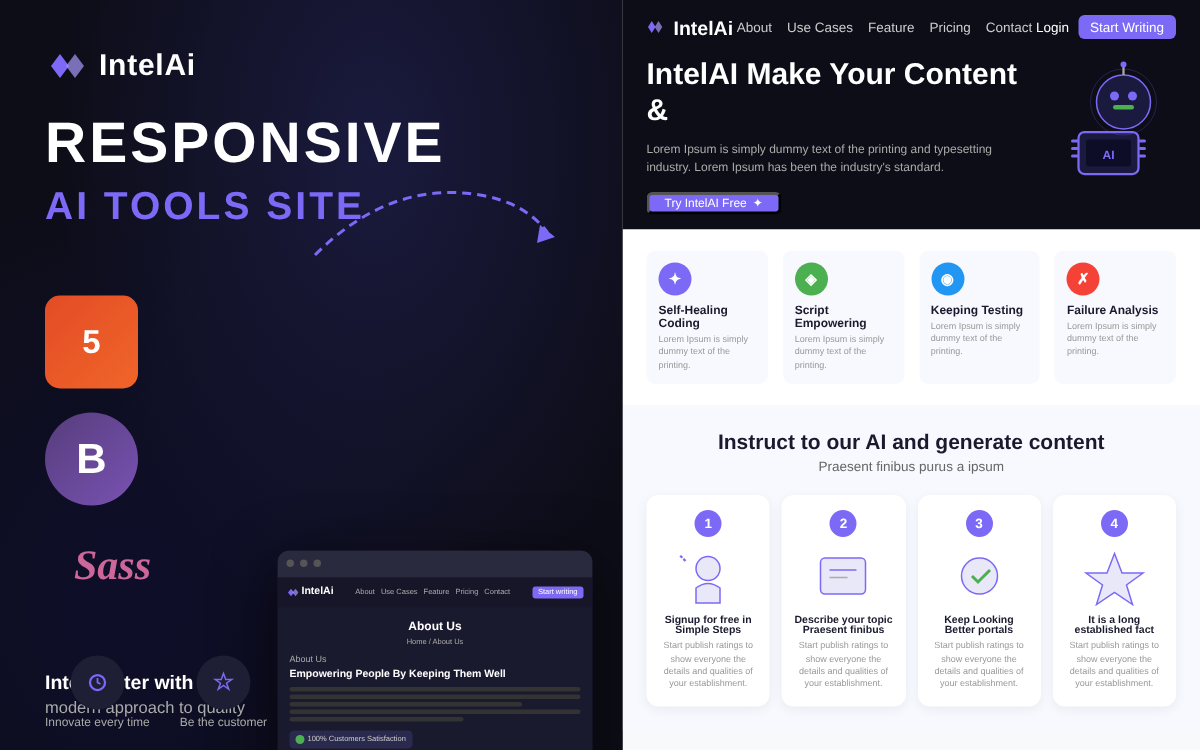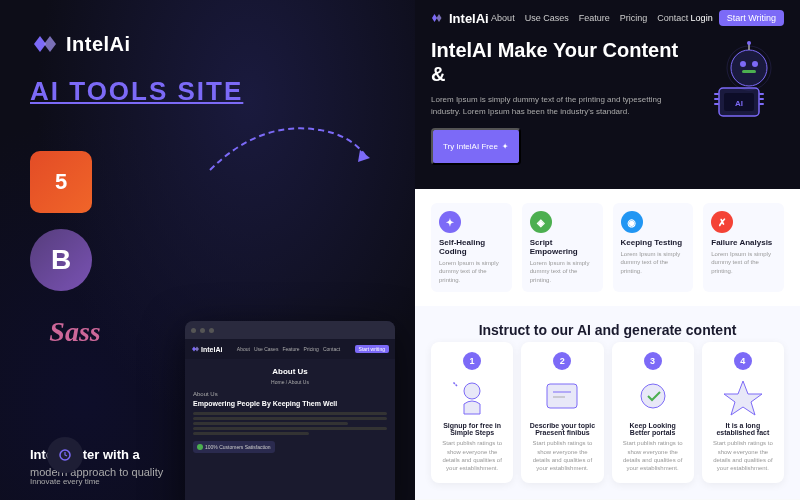--- a/index.html
+++ b/index.html
@@ -68,21 +68,20 @@
 
     .sub-title {
       color: #7c6af7;
       font-size: 26px;
       font-weight: 800;
       text-transform: uppercase;
       letter-spacing: 2px;
       margin-bottom: 24px;
       position: relative;
       z-index: 2;
-      text-decoration: underline;
     }
 
     
     .arrow-curve {
       position: absolute;
       top: 110px;
       left: 200px;
       width: 180px;
       height: 80px;
       z-index: 1;
@@ -368,21 +367,21 @@
       color: #fff;
       font-size: 9px;
       padding: 3px 8px;
       border-radius: 4px;
     }
 
     .right-hero {
       display: flex;
       align-items: flex-start;
       gap: 10px;
-      margin-bottom: 14px;
+      margin-bottom: 0;
     }
 
     .right-hero-text {
       flex: 1;
     }
 
     .right-hero-title {
       color: #fff;
       font-size: 20px;
       font-weight: 800;
@@ -399,21 +398,21 @@
 
     .right-hero-btns {
       display: flex;
       gap: 8px;
     }
 
     .btn-primary-right {
       background: #7c6af7;
       color: #fff;
       font-size: 8px;
-      padding: 12px 10px;
+      padding: 1px 10px;
       border-radius: 4px;
       display: flex;
       align-items: center;
       gap: 4px;
     }
 
     .btn-secondary-right {
       background: transparent;
       border: 1px solid #555;
       color: #fff;
@@ -550,20 +549,21 @@
 <div class="left-panel">
 
   <div class="brand-logo">
     <svg class="logo-icon" viewBox="0 0 28 28" fill="none">
       <path d="M4 14 L10 6 L16 14 L10 22 Z" fill="#7c6af7"></path>
       <path d="M14 14 L20 6 L26 14 L20 22 Z" fill="#a89af9" opacity="0.7"></path>
     </svg>
     <span class="brand-name">IntelAi</span>
   </div>
 
+  <div class="main-title">RESPONSIVE</div>
   <div class="sub-title">AI TOOLS SITE</div>
 
   <svg class="arrow-curve" viewBox="0 0 180 80">
     <path d="M 10 60 Q 60 10 120 20 Q 150 25 165 45" stroke="#7c6af7" stroke-width="2" stroke-dasharray="6,4" fill="none"></path>
     <polygon points="160,40 170,48 158,52" fill="#7c6af7"></polygon>
   </svg>
 
   <div style="display:flex; align-items:flex-start; gap: 20px; position:relative; z-index:2; margin-top: 10px;">
     <div class="badges-column">
 
@@ -634,20 +634,28 @@
   <div style="position:absolute; bottom:14px; left:30px; right:10px; display:flex; gap:20px; z-index:4; margin-top:auto;">
     <div class="bottom-icon-item">
       <div class="bottom-icon-circle">
         <svg width="16" height="16" viewBox="0 0 16 16">
             <circle cx="8" cy="8" r="5" stroke="#7c6af7" stroke-width="1.5" fill="none"></circle>
             <path d="M8 5v3l2 1" stroke="#7c6af7" stroke-width="1.2" fill="none"></path>
           </svg>
       </div>
       <span class="bottom-icon-label">Innovate every time</span>
     </div>
+    <div class="bottom-icon-item">
+      <div class="bottom-icon-circle">
+        <svg width="16" height="16" viewBox="0 0 16 16">
+            <path d="M8 2l1.5 4h4l-3.5 2.5 1.5 4L8 10l-3.5 2.5 1.5-4L2.5 6h4Z" stroke="#7c6af7" stroke-width="1" fill="none"></path>
+          </svg>
+      </div>
+      <span class="bottom-icon-label">Be the customer</span>
+    </div>
   </div>
 </div>
 
 <div class="right-panel">
 
   <div class="right-top">
 
     <div class="right-nav">
       <div class="right-nav-logo">
         <svg width="12" height="12" viewBox="0 0 12 12">
@@ -727,20 +735,21 @@
     </div>
     <div class="feature-card">
       <div class="feature-icon-circle fc-red">✗</div>
       <div class="feature-title">Failure Analysis</div>
       <div class="feature-desc">Lorem Ipsum is simply dummy text of the printing.</div>
     </div>
   </div>
 
   <div class="how-it-works">
     <div class="how-title">Instruct to our AI and generate content</div>
+    <div class="how-subtitle">Praesent finibus purus a ipsum</div>
     <div class="steps-grid">
 
       <div class="step-card">
         <div class="step-number">1</div>
         <div class="step-illustration">
           <svg viewBox="0 0 50 40">
               <circle cx="25" cy="15" r="8" fill="#e8e8f8" stroke="#7c6af7" stroke-width="1"></circle>
               <path d="M17 28 Q25 22 33 28 L33 38 L17 38 Z" fill="#e8e8f8" stroke="#7c6af7" stroke-width="1"></path>
               <line x1="10" y1="10" x2="6" y2="6" stroke="#7c6af7" stroke-width="1.5" stroke-dasharray="2,1"></line>
             </svg>

